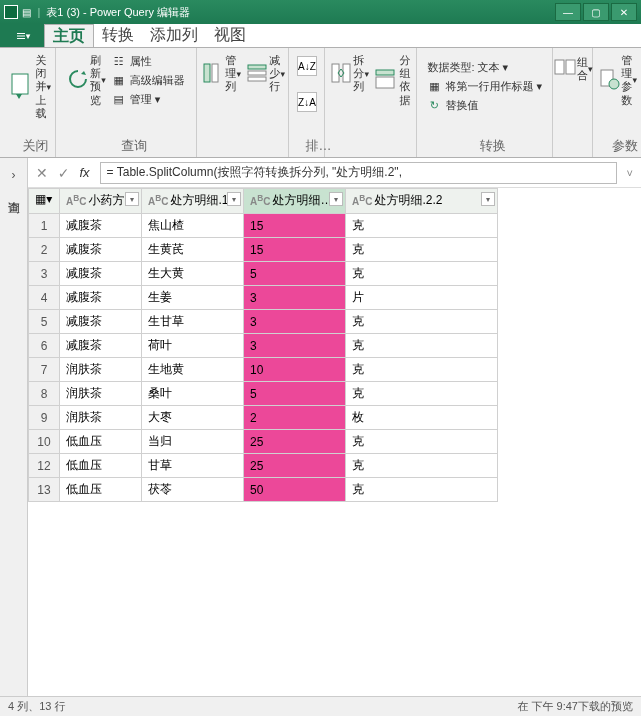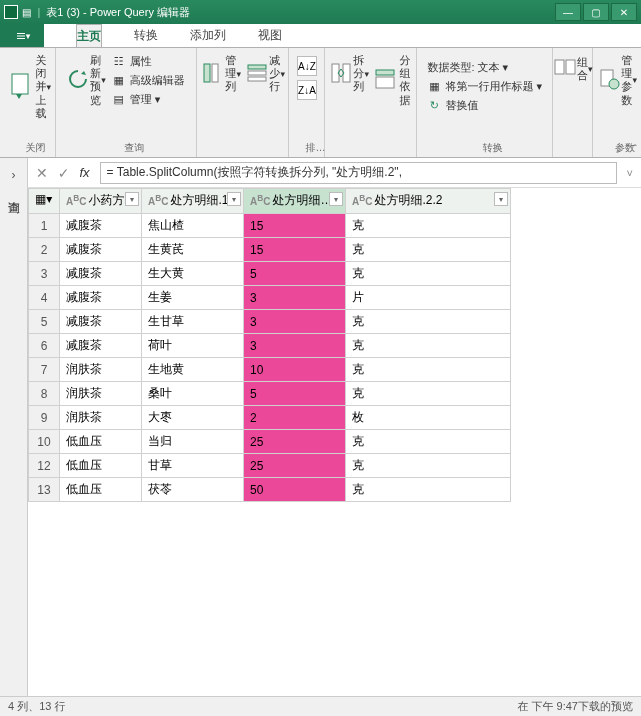--- a/index.html
+++ b/index.html
@@ -8,34 +8,34 @@
 .titlebar { height: 24px; background: linear-gradient(#2a8a5f,#1e7a52); display: flex; align-items: center; padding: 0 4px; color: #fff; font-size: 11px; }
 .titlebar .icon { width: 14px; height: 14px; background: #0d6b3f; border: 1px solid #fff; margin-right: 4px; }
 .titlebar .qatsep { margin: 0 6px; color: #8fd0b0; }
 .winbtns { margin-left: auto; display: flex; }
 .winbtn { width: 26px; height: 18px; margin-left: 2px; background: #3a9a6f; border: 1px solid #1a6a42; display: flex; align-items: center; justify-content: center; font-size: 10px; color: #fff; }
 .winbtn.close { background: #3a9a6f; }
 
 .tabs { height: 24px; background: #fff; display: flex; border-bottom: 1px solid #b0b0b0; }
 .filetab { width: 44px; background: #1e7a52; color: #fff; display: flex; align-items: center; justify-content: center; font-size: 12px; }
 .filetab svg { width: 10px; height: 10px; fill: #fff; margin-left: 2px;}
-.tab { padding: 0 0; font-size: 12px; color: #444; display: flex; align-items: center; cursor: pointer; margin-left: 32px; }
+.tab { padding: 0 8px; font-size: 16px; color: #444; display: flex; align-items: center; cursor: pointer; }
 .tab.active { background: #f0f0f0; border: 1px solid #b0b0b0; border-bottom: none; color: #1e7a52; font-weight: bold;}
 
 .ribbon { height: 110px; background: #f0f0f0; border-bottom: 1px solid #b0b0b0; display: flex; position: relative; }
 .rgroup { border-right: 1px solid #ccc; padding: 4px 6px 0 6px; display: flex; flex-direction: column; align-items: center; position: relative; }
-.rgroup .title { font-size: 10px; color: #666; position: absolute; bottom: 2px; left: 16px; right: 0; text-align: center; }
+.rgroup .title { font-size: 13px; color: #666; position: absolute; bottom: 2px; left: 16px; right: 0; text-align: center; }
 .rbody { display: flex; flex: 1; align-items: flex-start; }
 .bigbtn { display: flex; align-items: center; width: 44px; font-size: 11px; color: #333; padding: 2px; }
 .bigbtn .bicon { width: 28px; height: 28px; margin-bottom: 2px; display:flex; align-items:center; justify-content:center;}
 .smallbtns { display: flex; flex-direction: column; font-size: 11px; color: #333; gap: 4px; padding: 2px 4px;}
 .smallbtns div { display: flex; align-items: center; gap: 4px; white-space: nowrap;}
 .smicon { width: 14px; height: 14px; display:inline-flex; align-items:center; justify-content:center; font-size:11px;}
 
-.sortbtns { display:flex; flex-direction:column; gap:4px; padding:4px;}
+.sortbtns { display:flex; flex-direction:column; gap:16px; padding:4px;}
 .sortbtns .sicon { width:20px; height:20px; border:1px solid #bbb; background:#fff; display:flex; align-items:center; justify-content:center; font-size:10px;}
 
 .collapseb { position:absolute; right:4px; bottom:2px; font-size:11px; color:#666;}
 
 .content { position:absolute; top:158px; left:0; right:0; bottom:20px; background:#fff; display:flex; }
 .leftbar { width:28px; border-right:1px solid #ccc; background:#f0f0f0; display:flex; flex-direction:column; align-items:center; gap:10px; padding-top:10px;}
 .leftbar .chev { font-size:12px; color:#555;}
 .leftbar .qlabel { writing-mode: vertical-rl; font-size:12px; color:#444; }
 
 .mainpane { flex:1; display:flex; flex-direction:column; }
@@ -47,21 +47,21 @@
 .grid { flex:1; overflow:auto; }
 table { border-collapse: collapse; font-size:12px; }
 th, td { border:1px solid #d0d0d0; padding:3px 6px; text-align:left; height:21px; }
 th { background:#eef2ee; font-weight:normal; position:relative; white-space:nowrap;}
 th.sel { background:#c8e2d0; }
 td.sel { background:#ec4899; }
 .rownum { background:#f0f0f0; text-align:center; color:#555; width:28px;}
 th .corner { width:18px; height:18px; }
 th .typ { font-size:10px; color:#888; margin-right:2px;font-weight:bold;}
 th .dd { position:absolute; right:2px; top:3px; width:14px; height:14px; border:1px solid #bbb; background:#fff; display:flex; align-items:center; justify-content:center; font-size:8px; color:#666;}
-th.c1{width:82px;} th.c2{width:102px;} th.c3{width:102px;} th.c4{width:165px;}
+th.c1{width:82px;} th.c2{width:102px;} th.c3{width:102px;} th.c4{width:152px;}
 
 .statusbar { position:absolute; bottom:0; left:0; right:0; height:20px; background:#f0f0f0; border-top:1px solid #ccc; display:flex; align-items:center; font-size:11px; color:#555; padding:0 8px; justify-content:space-between;}
 </style>
 </head>
 <body>
 
 <div class="titlebar">
   <span class="icon"></span>
   <span style="font-size:10px;">▤</span>
   <span class="qatsep">|</span>

